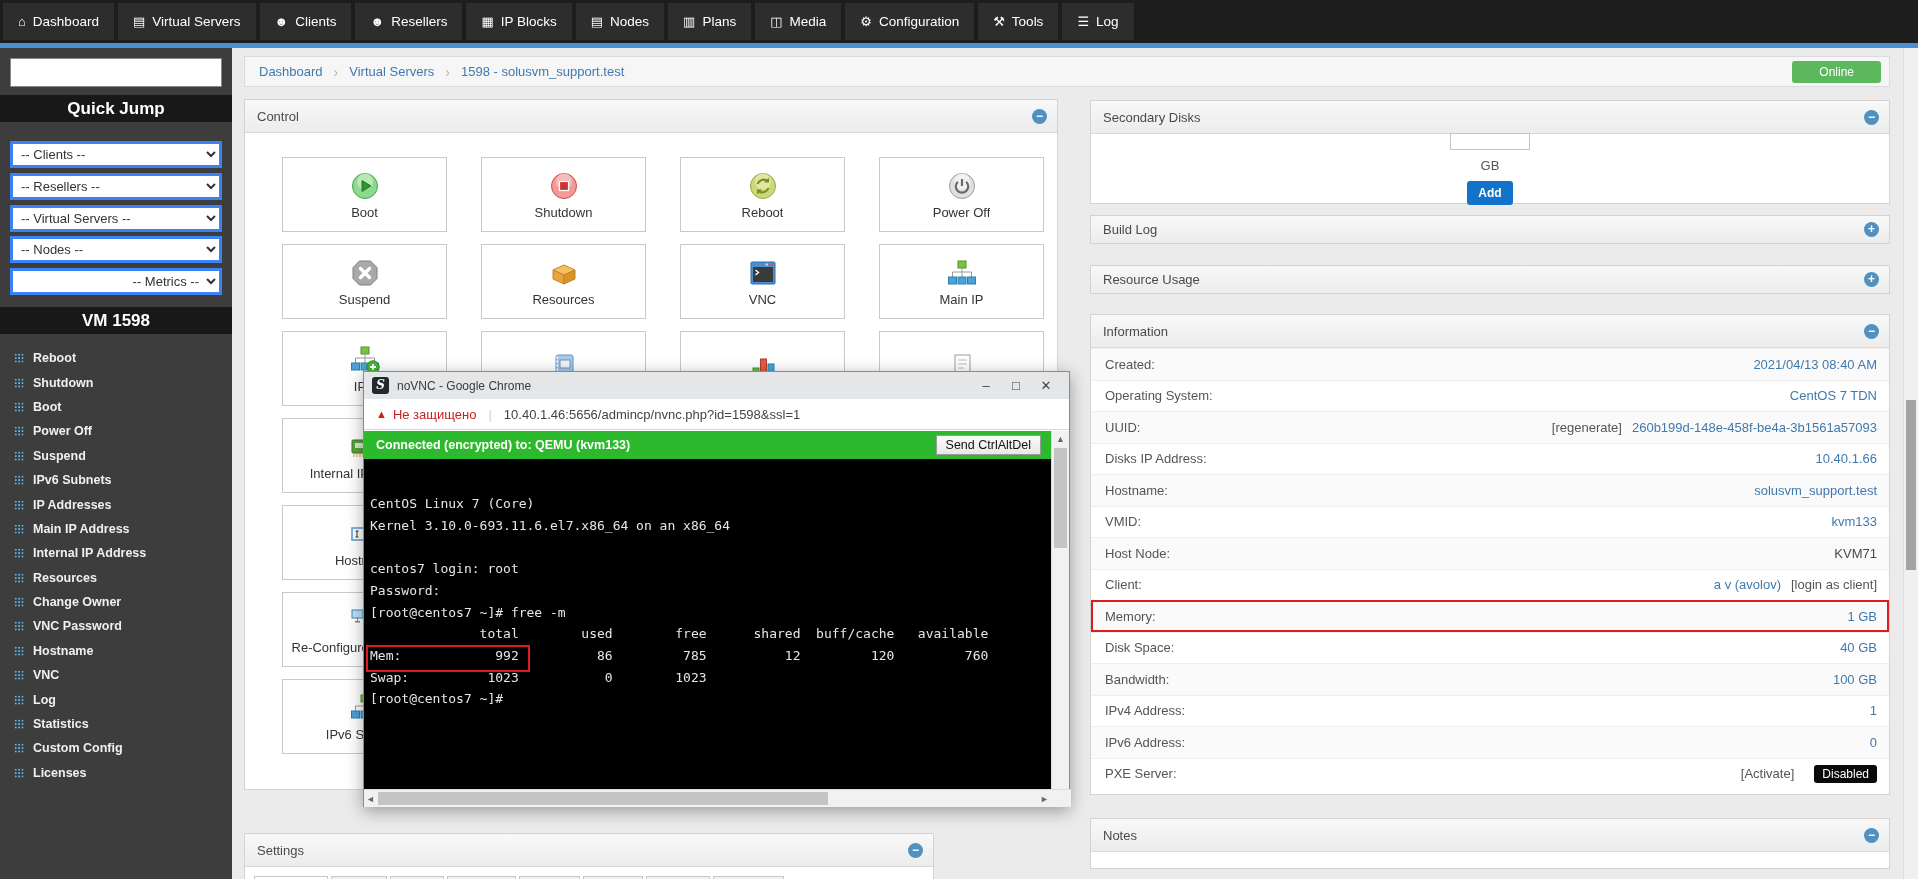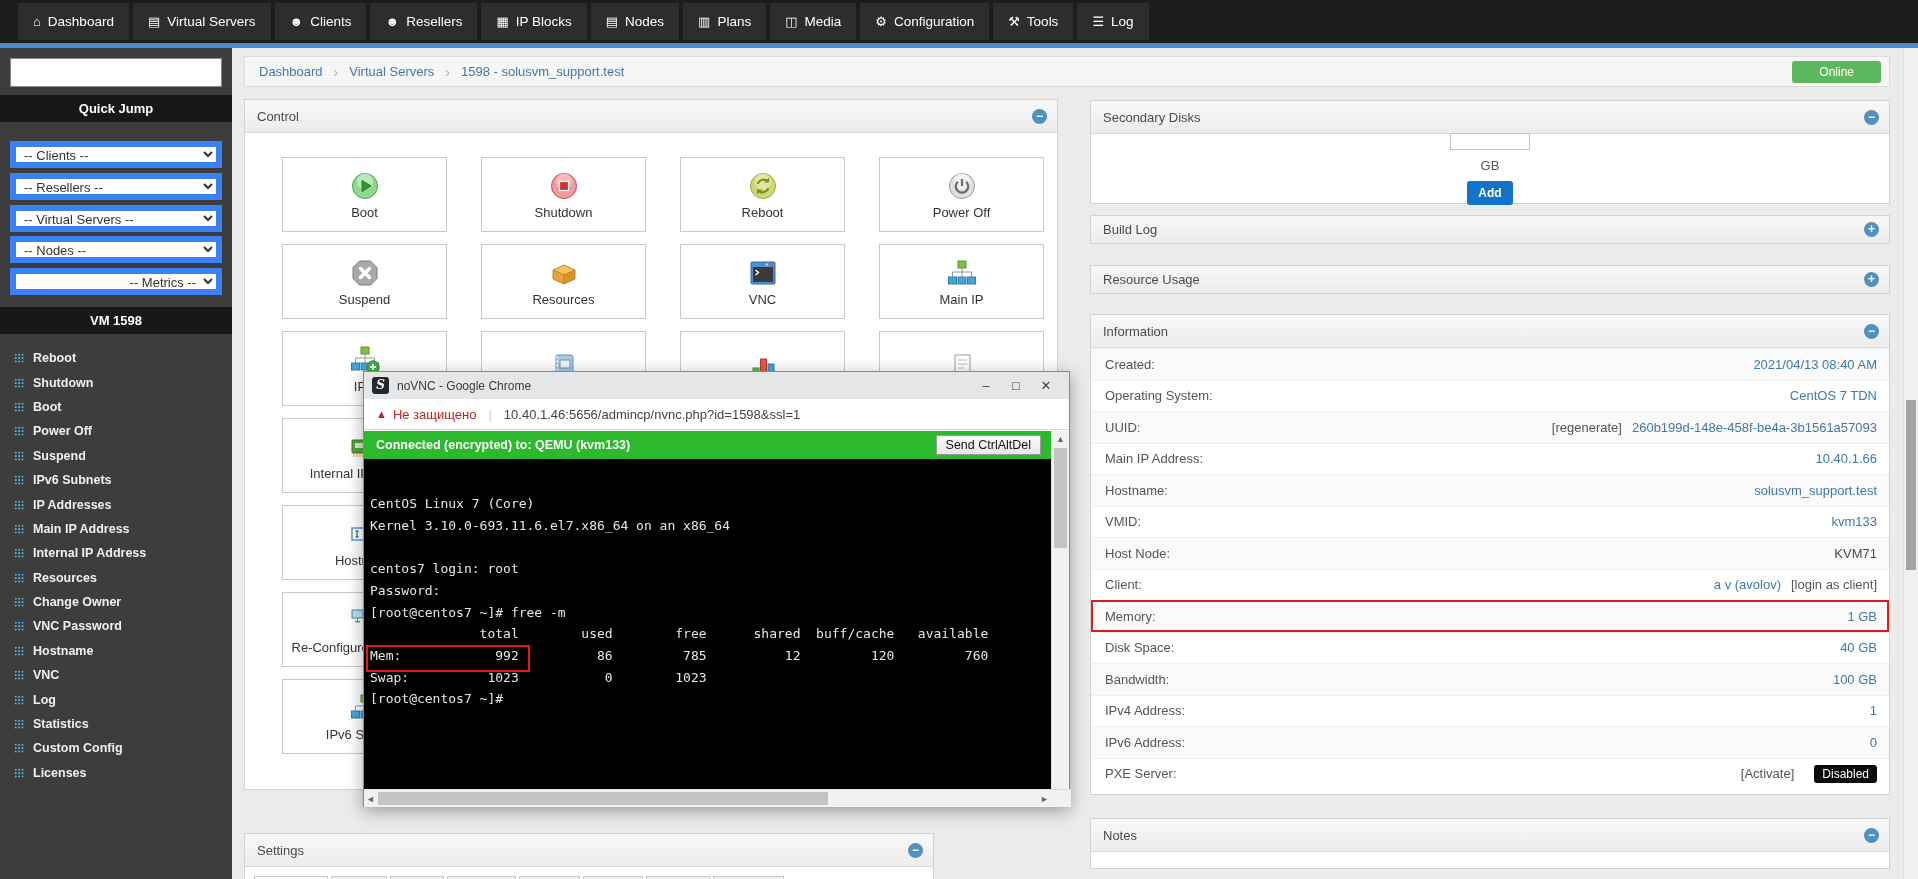--- a/index.html
+++ b/index.html
@@ -1,29 +1,29 @@
 <!DOCTYPE html>
 <html><head>
 <meta charset="utf-8">
 <style>
   * { margin:0; padding:0; box-sizing:border-box; }
   body { font-family:"Liberation Sans", sans-serif; background:#fff; }
   #app { position:relative; width:1918px; height:879px; overflow:hidden; background:#ebebeb; }
 
   
-  #nav { position:absolute; left:0; top:0; width:1918px; height:43px; background:#1d1d1d; display:flex; align-items:center; padding-left:18px; }
+  #nav { position:absolute; left:0; top:0; width:1918px; height:43px; background:#1d1d1d; display:flex; align-items:center; padding-left:3px; }
   .nav-item { height:37px; line-height:37px; background:#2d2d2d; color:#fff; font-size:13.5px; padding:0 15px; margin-right:4px; cursor:pointer; white-space:nowrap; }
   .nav-glyph { margin-right:7px; font-size:13px; }
   #bluebar { position:absolute; left:0; top:43px; width:1918px; height:5px; background:#4a8ed2; }
 
   
   #sidebar { position:absolute; left:0; top:48px; width:232px; height:831px; background:#3d3d3d; }
   #side-search { position:absolute; left:10px; top:10px; width:212px; height:29px; border:1px solid #888; background:#fff; font-size:13px; padding:0 6px; }
-  .side-header { position:absolute; left:0; width:232px; height:27px; background:#181818; color:#fff; font-size:13px; font-weight:bold; text-align:center; line-height:27px; }
-  .side-select { position:absolute; left:10px; width:212px; height:27px; font-size:13px; color:#333; border:6px solid #3b82f6; background:#fff; padding:0 4px; }
+  .side-header { position:absolute; left:0; width:232px; height:27px; background:#181818; color:#fff; font-size:17px; font-weight:bold; text-align:center; line-height:27px; }
+  .side-select { position:absolute; left:10px; width:212px; height:27px; font-size:13px; color:#333; border:3px solid #3b82f6; background:#fff; padding:0 4px; }
   #side-links { position:absolute; left:0; top:298px; width:232px; }
   .sb-link { height:24.4px; display:flex; align-items:center; padding-left:14px; cursor:pointer; color:#f0f0f0; font-size:12.5px; font-weight:600; }
   .sb-dot { width:10px; height:10px; margin-right:9px; background-image:radial-gradient(#58b7e8 1px, rgba(0,0,0,0) 1.2px); background-size:3.4px 3.4px; }
 
   
   #content { position:absolute; left:232px; top:48px; width:1671px; height:831px; background:#ebebeb; }
 
   #breadcrumb { position:absolute; left:12px; top:8px; width:1646px; height:31px; background:#f6f6f6; border:1px solid #dcdcdc; display:flex; align-items:center; padding-left:14px; font-size:13px; }
   .bc-link { color:#4179ad; cursor:pointer; }
   .bc-sep { color:#b5b5b5; padding:0 11px; font-size:14px; }
@@ -475,21 +475,21 @@
           </div>
         <div class="irow">
             <span class="ilabel">Operating System:</span>
             <span class="ival"><span class="ilink">CentOS 7 TDN</span></span>
           </div>
         <div class="irow">
             <span class="ilabel">UUID:</span>
             <span class="ival"><span class="ipre">[regenerate]</span><span class="ilink">260b199d-148e-458f-be4a-3b1561a57093</span></span>
           </div>
         <div class="irow">
-            <span class="ilabel">Main IP Address:</span>
+            <span class="ilabel">Disks IP Address:</span>
             <span class="ival"><span class="ilink">10.40.1.66</span></span>
           </div>
         <div class="irow">
             <span class="ilabel">Hostname:</span>
             <span class="ival"><span class="ilink">solusvm_support.test</span></span>
           </div>
         <div class="irow">
             <span class="ilabel">VMID:</span>
             <span class="ival"><span class="ilink">kvm133</span></span>
           </div>

